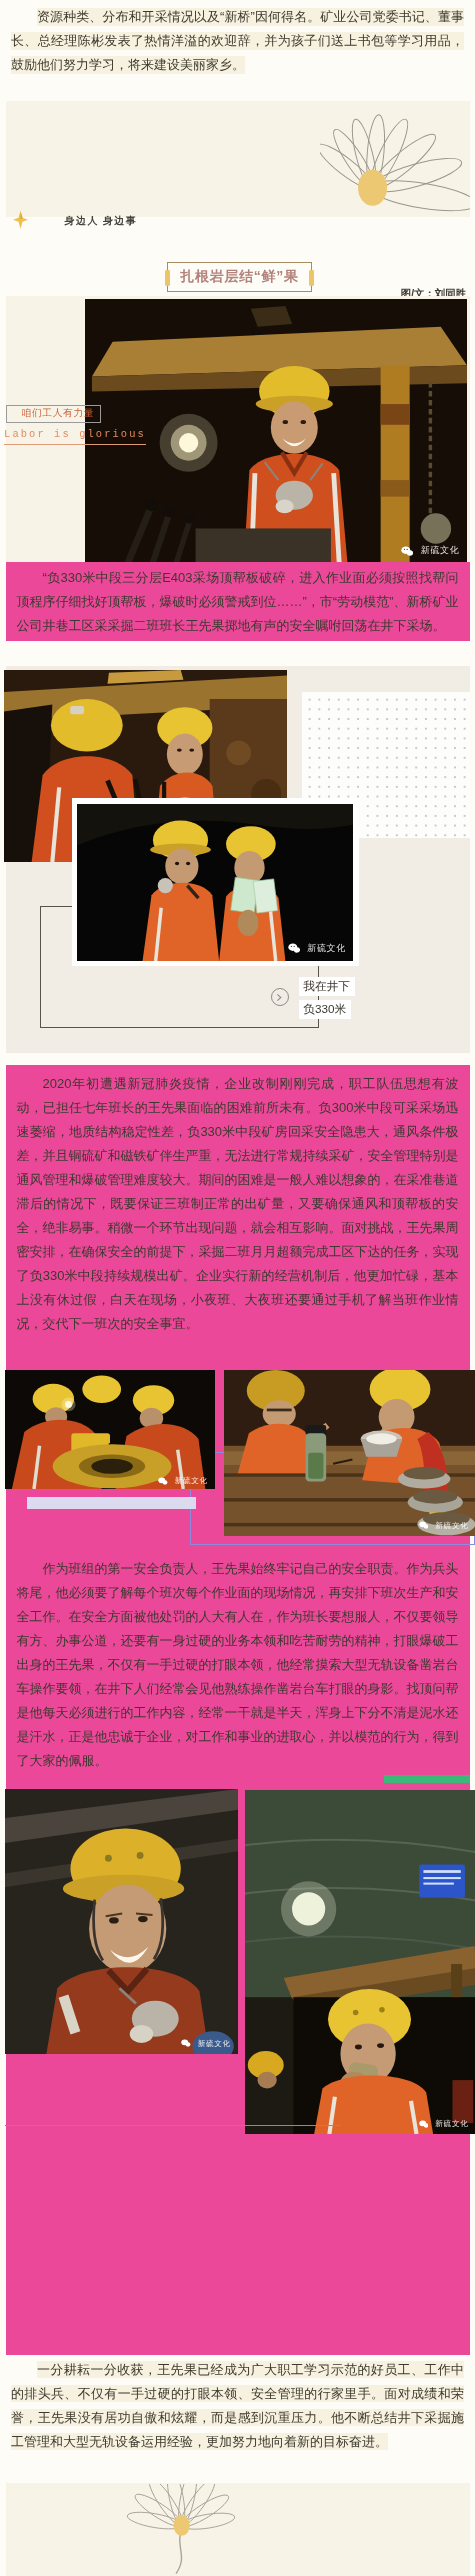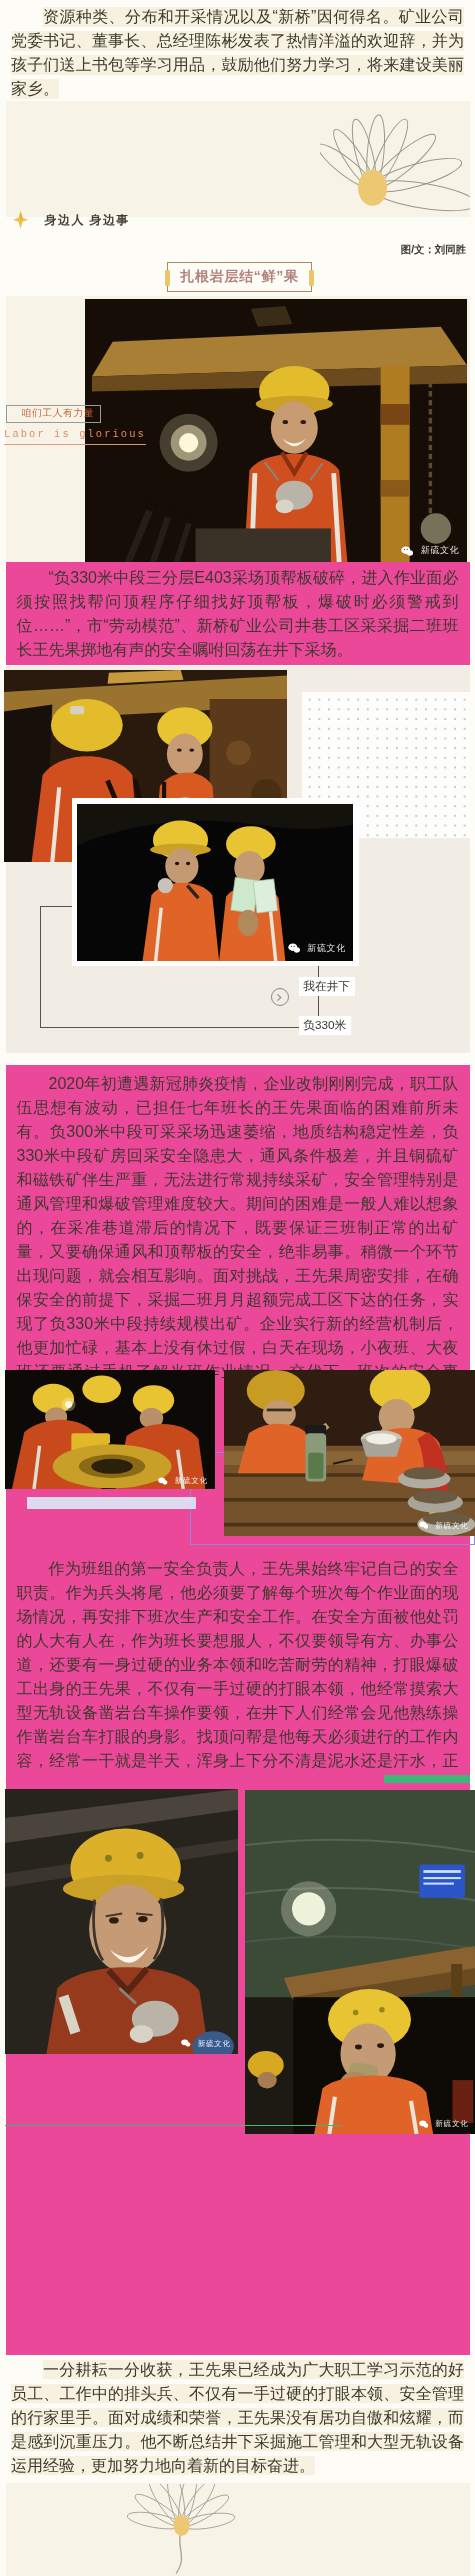--- a/index.html
+++ b/index.html
@@ -2,50 +2,50 @@
 <html style="font-size:11px"><head>
 <meta charset="utf-8">
 <style>
   * { margin:0; padding:0; box-sizing:border-box; }
   html,body { width:475px; }
   body {
     position:relative; width:475px; height:2576px; overflow:hidden;
     background:#fdfcf7; font-family:"Liberation Sans", sans-serif; color:#3c382f;
   }
   .abs { position:absolute; }
-  .para { font-size:16px; line-height:24px; text-indent:2em; text-align:justify; color:#3d392f; }
+  .para { font-size:13px; line-height:24px; text-indent:2em; text-align:justify; color:#3d392f; }
   .hl span { background:#f7f2df; padding:1.4px 0; -webkit-box-decoration-break:clone; box-decoration-break:clone; }
   .cream { background:#ec4899; }
   .soft  { background:#f7f4e7; }
   .photo { overflow:hidden; }
   .photo svg { display:block; width:100%; height:100%; }
   .wm { position:absolute; right:7px; bottom:5.5px; display:flex; align-items:center; gap:7px;
         color:rgba(255,255,255,.88); font-size:9px; letter-spacing:0.7px; }
   .wm svg { width:12.4px; height:10.4px; }
   
   .sec-header { display:flex; align-items:center; gap:16.6px; }
-  .sec-title { font-size:12px; font-weight:bold; color:#45403a; letter-spacing:1.4px; }
-  .byline { width:193px; text-align:right; font-size:10.4px; font-weight:bold; color:#3f3b35; }
+  .sec-title { font-size:10px; font-weight:bold; color:#45403a; letter-spacing:1.4px;margin-left:20px; }
+  .byline { width:193px; text-align:right; font-size:10.4px; font-weight:bold; color:#3f3b35;margin-top:44px; }
   .title-box { width:145px; height:30px; border:0.7px solid #a98a61; display:flex; align-items:center;
                justify-content:center; font-size:14px; font-weight:bold; color:#b3827a; letter-spacing:0.7px; }
   .cap { position:absolute; top:7px; width:4.8px; height:16px; background:#ecc568; border-radius:1.4px; }
   .cap-l { left:-2.8px; } .cap-r { right:-2.8px; }
   .slogan-box { display:inline-block; border:0.7px solid #9a9a9a; padding:1.4px 6.2px;
                 font-size:9.7px; color:#c85f38; letter-spacing:0.7px; }
   .slogan-en { display:inline-block; font-size:10.4px; color:#e58a62; letter-spacing:2.1px;
                border-bottom:1.4px solid #e09a78; padding-bottom:3.5px; }
   .dots { background-color:#fdfdfb;
           background-image:radial-gradient(#c9c8c4 0.8px, transparent 0.9px);
           background-size:9.7px 9.7px; background-position:2.8px 2.8px; }
   .frame2b { background:#ffffff; padding:5.5px; }
   .deco-rect { border:0.7px solid #57524b; }
   .blue-rect { border:0.7px solid #8a8ae0; }
   .lavender-bar { background:#dcdaee; }
   .green { background:#3cb878; }
-  .caption span { display:block; background:#ffffff; padding:2.1px 4.8px; margin-bottom:20px;
+  .caption span { display:block; background:#ffffff; padding:2.1px 4.8px; margin-bottom:4px;
                   font-size:11.7px; color:#3b372f; width:max-content; }
   .circle-btn { width:18px; height:18px; border:0.7px solid #8f8a83; border-radius:50%;
                 display:flex; align-items:center; justify-content:center; background:transparent; }
 </style>
 </head>
 <body>
 
 <div class="abs para hl" style="left:11px; top:5.5px; width:453px;">
   <span>资源种类、分布和开采情况以及“新桥”因何得名。矿业公司党委书记、董事长、总经理陈彬发表了热情洋溢的欢迎辞，并为孩子们送上书包等学习用品，鼓励他们努力学习，将来建设美丽家乡。</span>
 </div>

